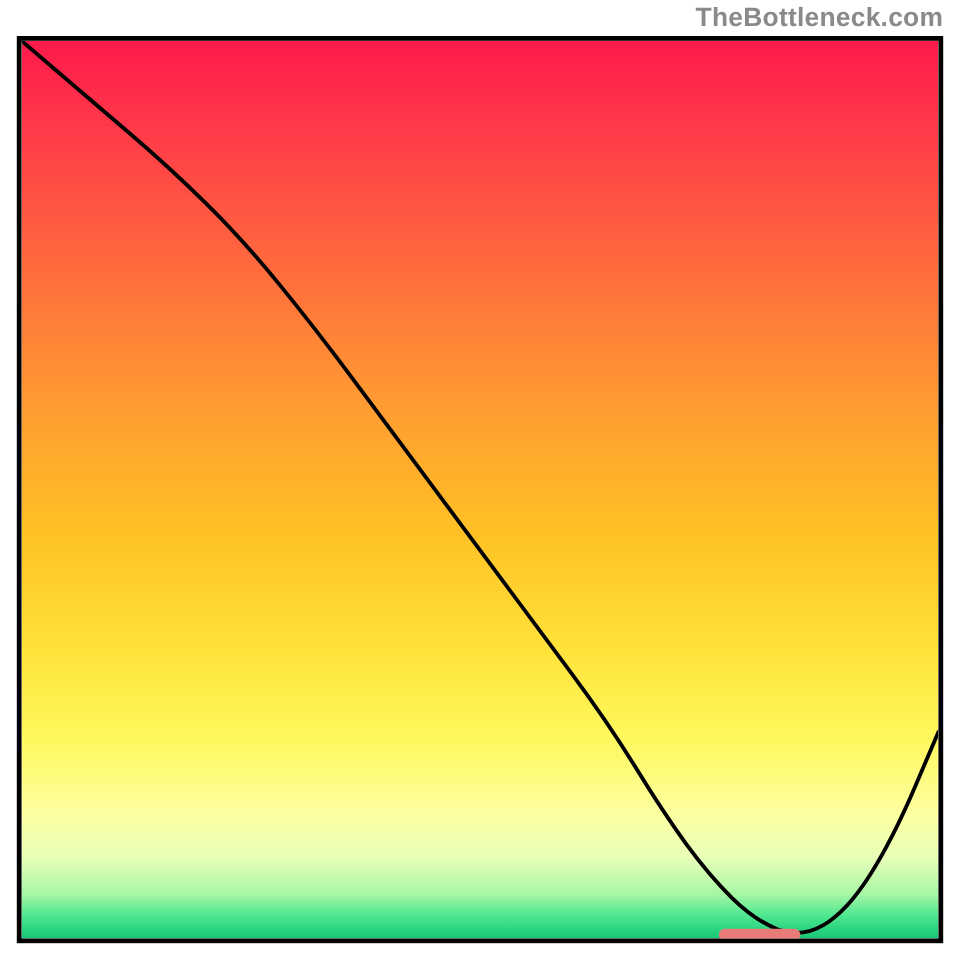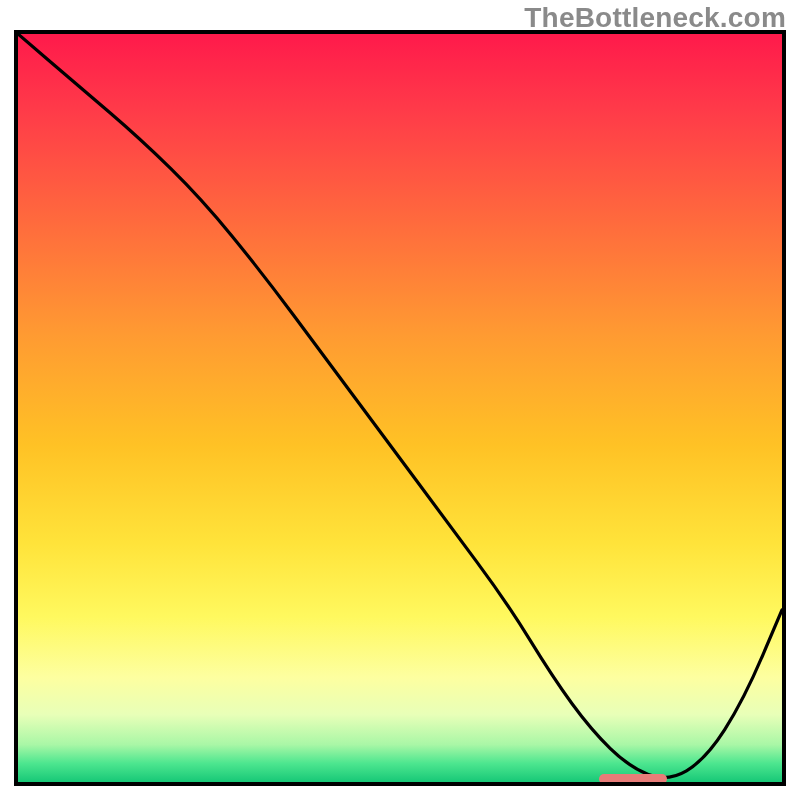--- a/index.html
+++ b/index.html
@@ -45,21 +45,21 @@
     position: absolute;
     height: 10px;
     border-radius: 5px;
     background: #e87c78;
   }
   .watermark {
     position: absolute;
     top: 2px;
     right: 14px;
     color: #8a8a8a;
-    font-size: 28px;
+    font-size: 22px;
     font-weight: 600;
     letter-spacing: 0.2px;
     user-select: none;
   }
 </style>
 </head>
 <body>
 
 <div class="frame">
 

